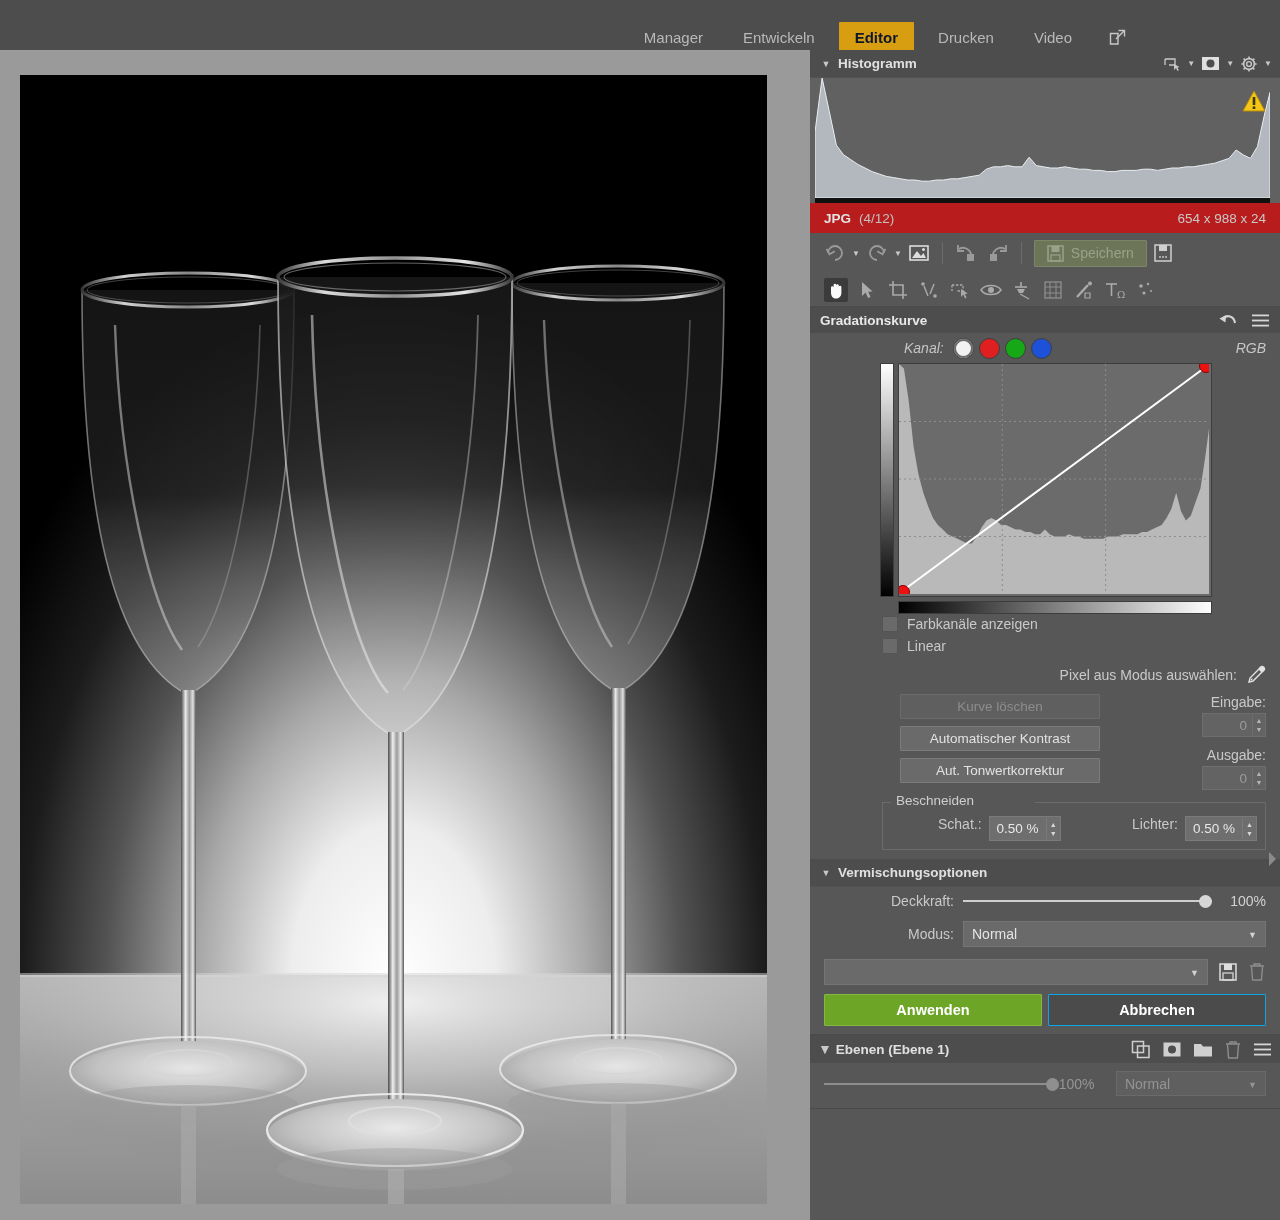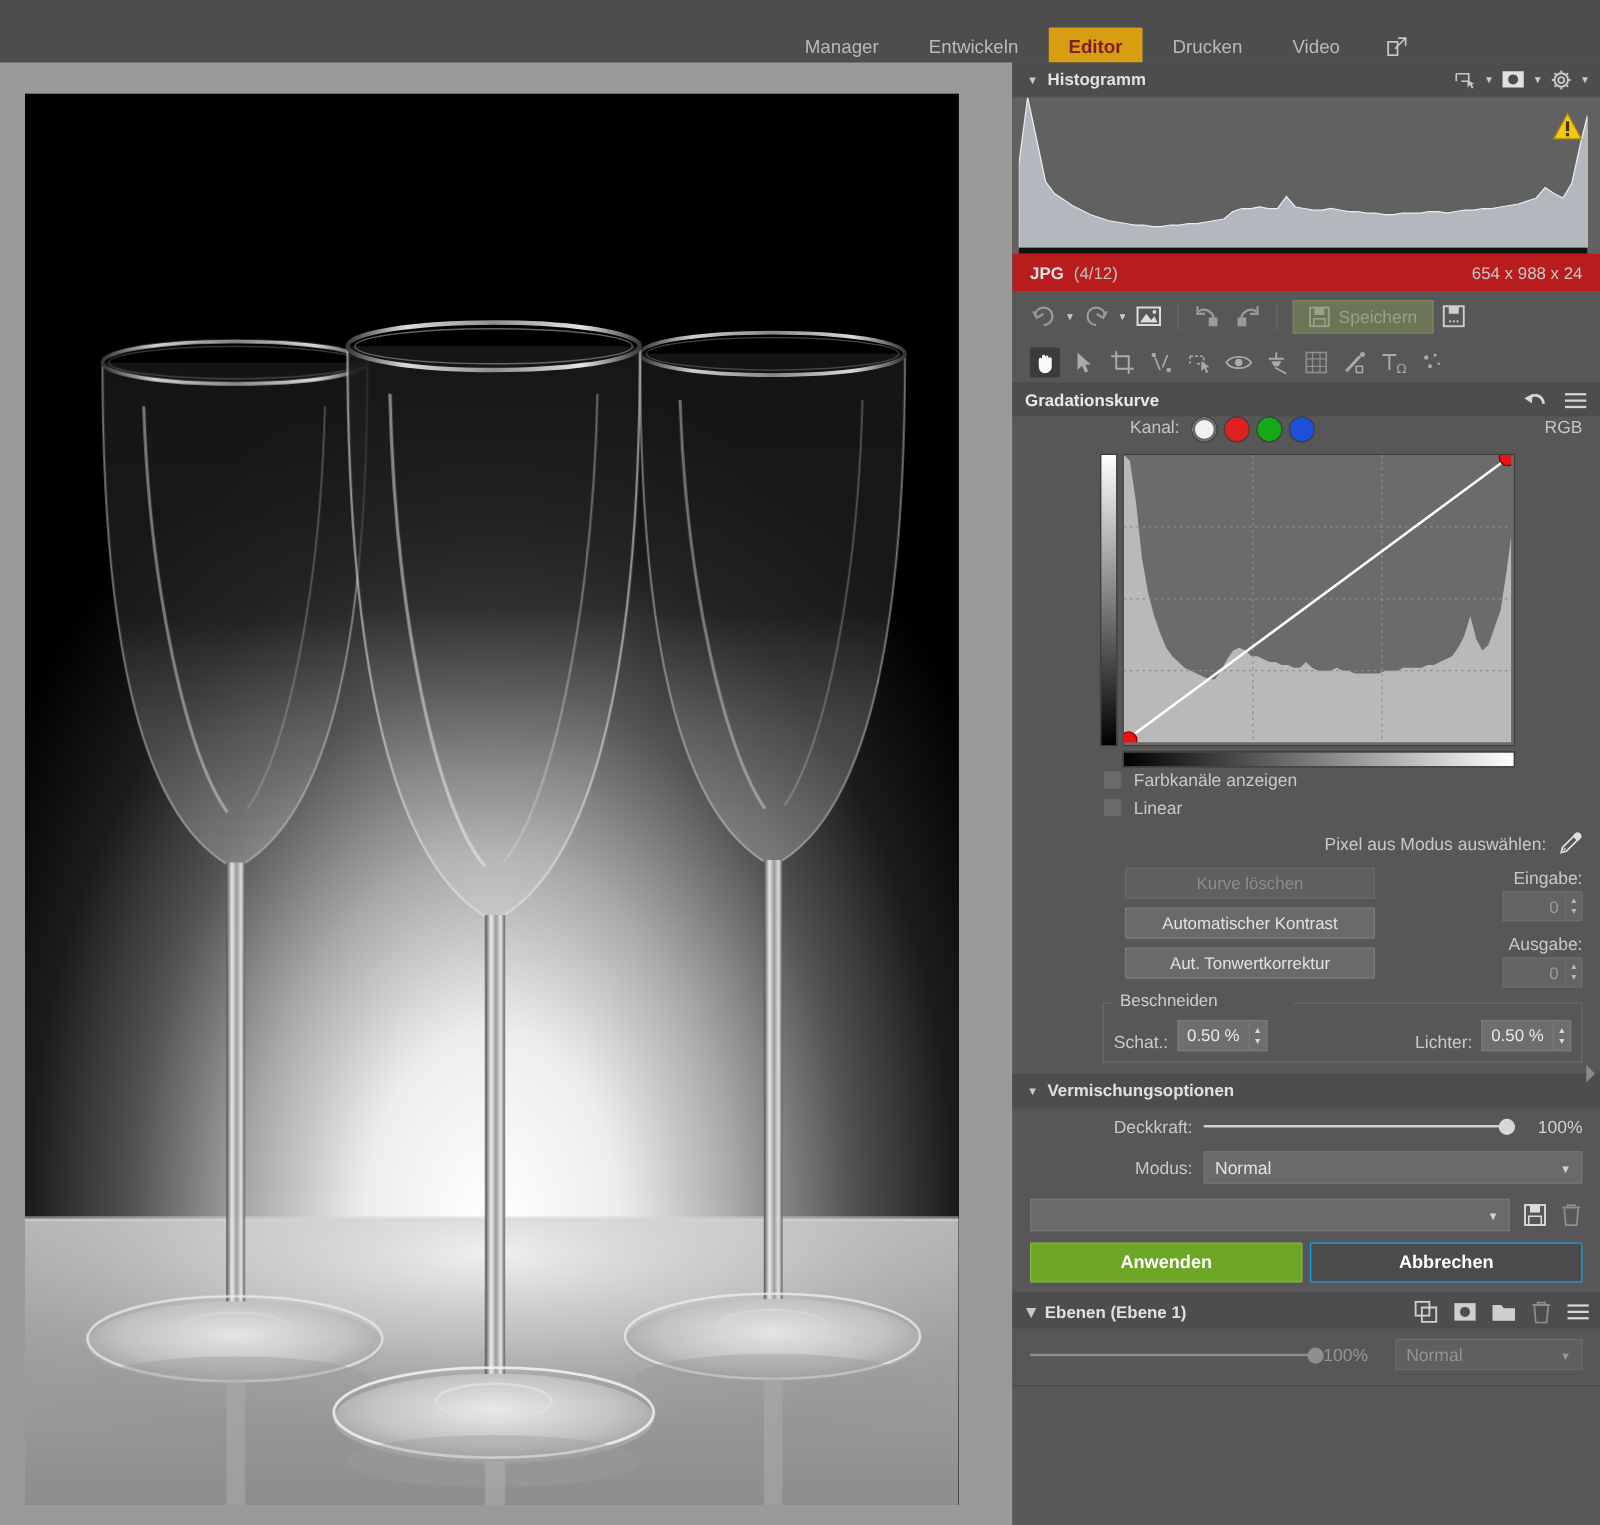--- a/index.html
+++ b/index.html
@@ -18,21 +18,21 @@
     background:#4d4d4d;
   }
   .topnav{
     position:absolute;right:0;top:0;height:50px;display:flex;align-items:center;
     padding-right:14px;
   }
   .topnav .tab{
     font-size:15px;color:#b9b9b9;padding:7px 16px;margin:0 4px;cursor:pointer;
     border-radius:1px;white-space:nowrap;
   }
-  .topnav .tab.active{background:#d79e12;color:#7f1d1d;font-weight:bold;}
+  .topnav .tab.active{background:#d79e12;color:#0f172a;font-weight:bold;}
   .topnav .popout{
     width:26px;height:26px;margin-left:12px;display:flex;align-items:center;justify-content:center;cursor:pointer;
   }
 
   
   .canvas{
     position:absolute;left:0;top:50px;width:810px;height:1170px;
     background:#9a9a9a;
   }
   .photoframe{
@@ -85,21 +85,21 @@
   .iconbar .tool{width:24px;height:24px;display:flex;align-items:center;justify-content:center;cursor:pointer;border-radius:2px;}
   .iconbar .tool.sel{background:#3b3b3b;}
 
   
   .gk-head{
     height:26px;background:#4d4d4d;display:flex;align-items:center;padding:0 10px;
   }
   .gk-head .title{font-weight:bold;font-size:13.5px;color:#e8e8e8;}
   .gk-head .tools{margin-left:auto;display:flex;align-items:center;gap:14px;}
 
-  .kanalrow{display:flex;height:30px;padding:0 14px;}
+  .kanalrow{display:flex;align-items:center;height:30px;padding:0 14px;font-style:italic;}
   .kanalrow .lbl{margin-left:80px;color:#c4c4c4;font-size:14px;}
   .swatches{display:flex;gap:5px;margin-left:9px;}
   .sw{width:19px;height:19px;border-radius:50%;cursor:pointer;border:1px solid #3d3d3d;}
   .sw.w{background:#f2f2f2;box-shadow:inset 0 0 0 2px #6a6a6a;}
   .sw.r{background:#e02020;}
   .sw.g{background:#16a816;}
   .sw.b{background:#1d51d8;}
   .kanalrow .rgb{margin-left:auto;color:#c6c6c6;font-size:14px;}
 
   .curvebox{position:relative;margin:0 auto;width:330px;height:250px;}
@@ -129,21 +129,21 @@
   }
   .spin .v{font-size:13.5px;color:#9b9b9b;padding-right:5px;}
   .spin .arrows{display:flex;flex-direction:column;justify-content:center;width:12px;height:20px;
     border-left:1px solid #6e6e6e;align-items:center;gap:2px;cursor:pointer;}
   .spin .arrows i{font-style:normal;font-size:7px;color:#b5b5b5;line-height:7px;}
 
   .fieldset{margin:2px 14px 0 72px;border:1px solid #6b6b6b;border-top:none;position:relative;padding:14px 8px 8px 8px;}
   .fieldset .legend{position:absolute;top:-9px;left:8px;background:#575757;padding:0 5px;font-size:13.5px;color:#cfcfcf;}
   .fieldset .topline-l{position:absolute;top:0;left:0;width:8px;height:1px;background:#6b6b6b;}
   .fieldset .topline-r{position:absolute;top:0;right:0;left:auto;height:1px;background:#6b6b6b;}
-  .clipline{display:flex;align-items:flex-end;font-size:14px;color:#c9c9c9;}
+  .clipline{display:flex;align-items:flex-start;font-size:14px;color:#c9c9c9;margin-left:47px;}
   .clipline .sp{display:inline-flex;align-items:center;background:#6e6e6e;border:1px solid #7a7a7a;height:23px;margin-left:7px;}
   .clipline .sp .v{font-size:13.5px;color:#e8e8e8;padding:0 7px;}
   .clipline .sp .arrows{display:flex;flex-direction:column;justify-content:center;width:13px;height:21px;border-left:1px solid #7a7a7a;align-items:center;gap:2px;cursor:pointer;}
   .clipline .sp .arrows i{font-style:normal;font-size:7px;color:#d8d8d8;line-height:7px;}
 
   
   .blendrow{display:flex;align-items:center;padding:6px 14px;font-size:14px;color:#c9c9c9;}
   .blendrow .lb{width:130px;text-align:right;padding-right:9px;}
   .slider{position:relative;flex:1;height:16px;cursor:pointer;}
   .slider .track{position:absolute;left:0;right:0;top:7px;height:2px;background:#cfcfcf;}

